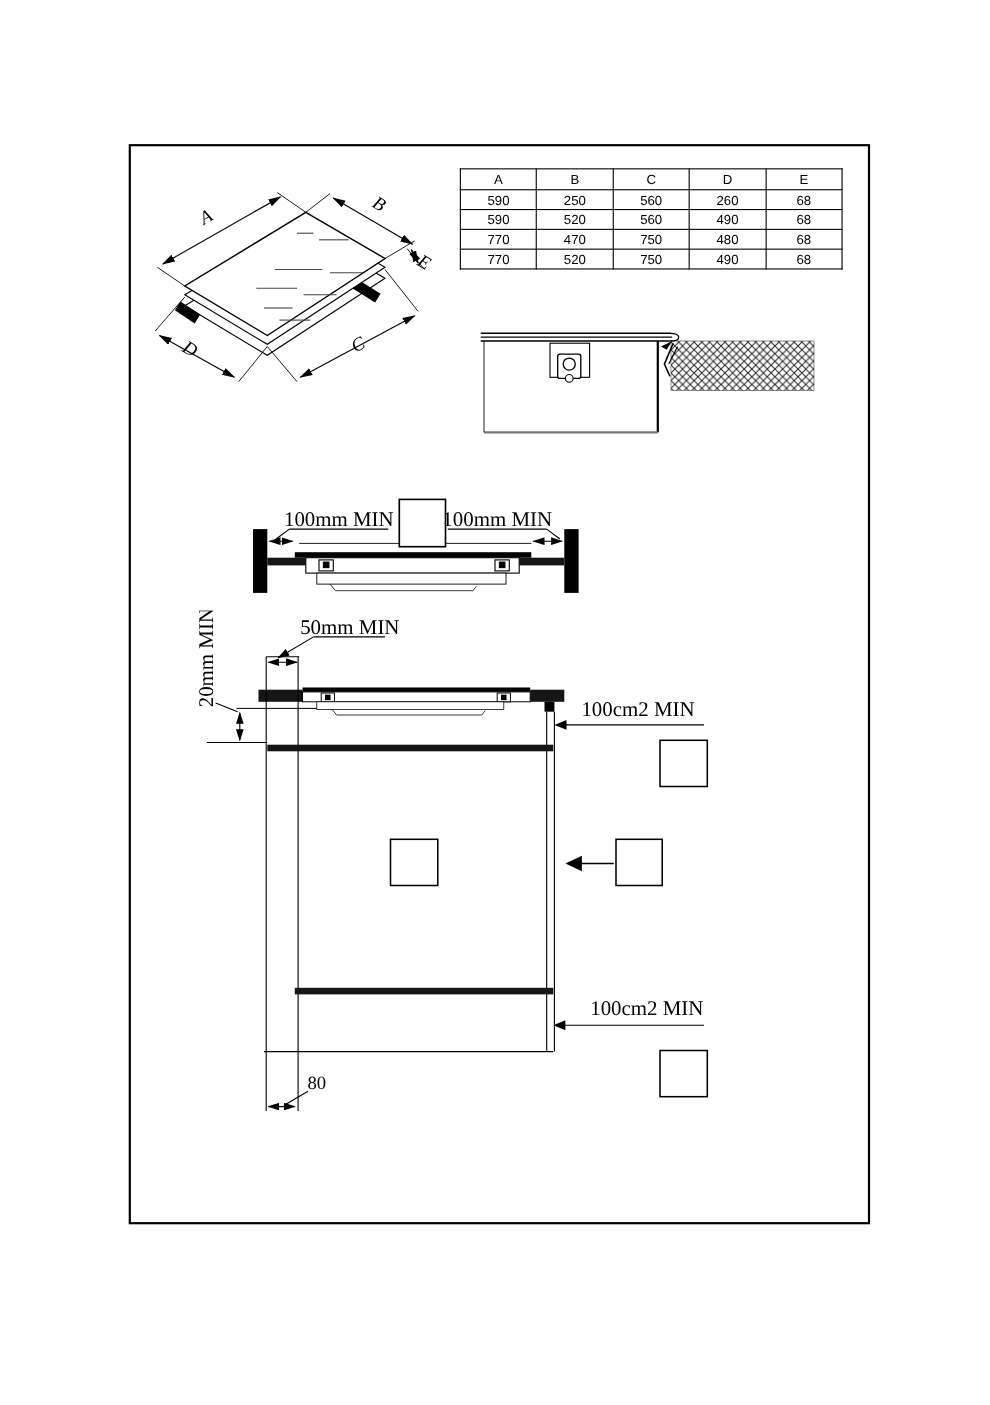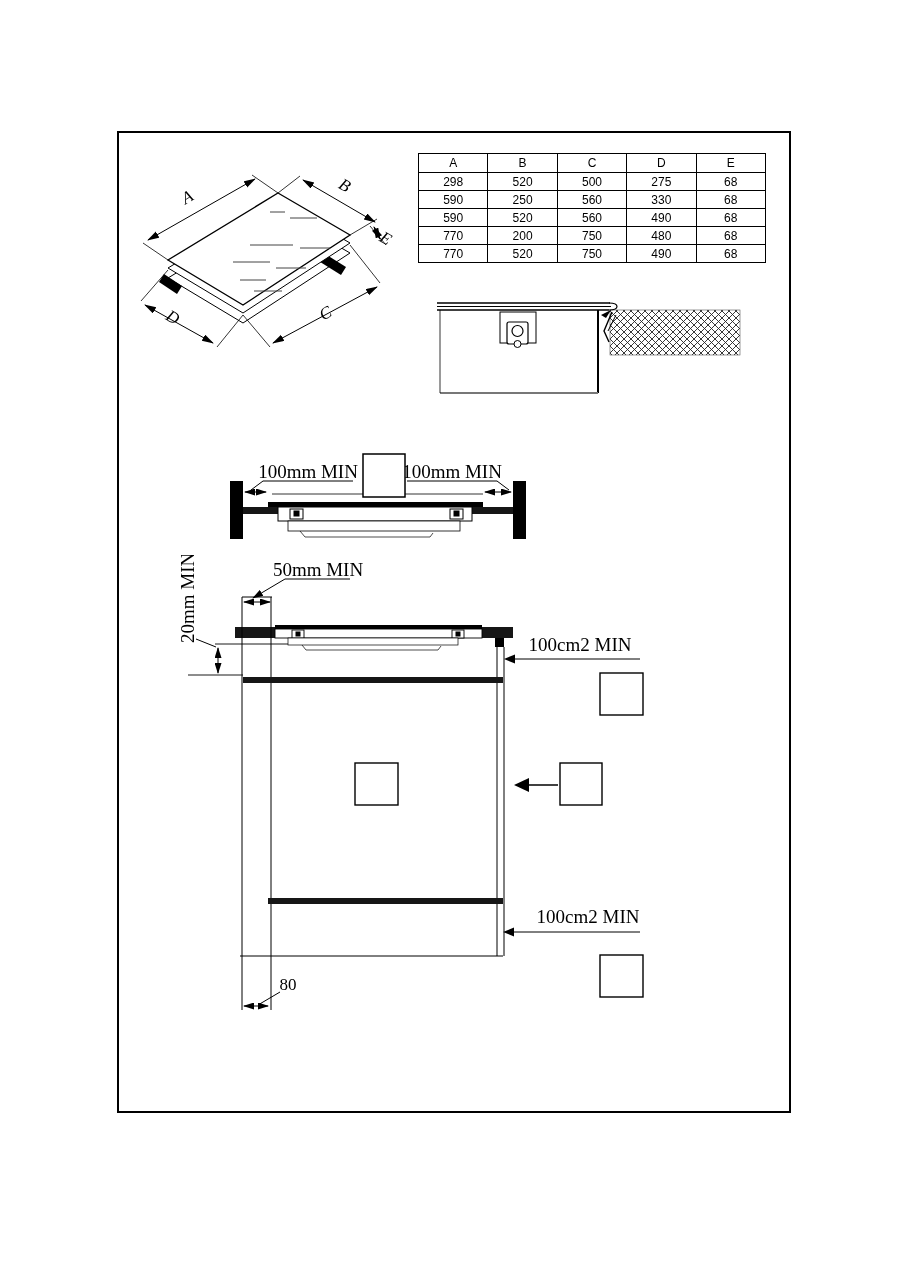--- a/index.html
+++ b/index.html
@@ -81,43 +81,36 @@
   <table class="dims abs" style="left:418px;top:153px">
     <tbody>
         <tr>
       <th>A</th>
       <th>B</th>
       <th>C</th>
       <th>D</th>
       <th>E</th>
     </tr>
     <tr>
-      <td>298</td>
-      <td>520</td>
-      <td>500</td>
-      <td>275</td>
-      <td>68</td>
-    </tr>
-    <tr>
       <td>590</td>
       <td>250</td>
       <td>560</td>
-      <td>330</td>
+      <td>260</td>
       <td>68</td>
     </tr>
     <tr>
       <td>590</td>
       <td>520</td>
       <td>560</td>
       <td>490</td>
       <td>68</td>
     </tr>
     <tr>
       <td>770</td>
-      <td>200</td>
+      <td>470</td>
       <td>750</td>
       <td>480</td>
       <td>68</td>
     </tr>
     <tr>
       <td>770</td>
       <td>520</td>
       <td>750</td>
       <td>490</td>
       <td>68</td>

